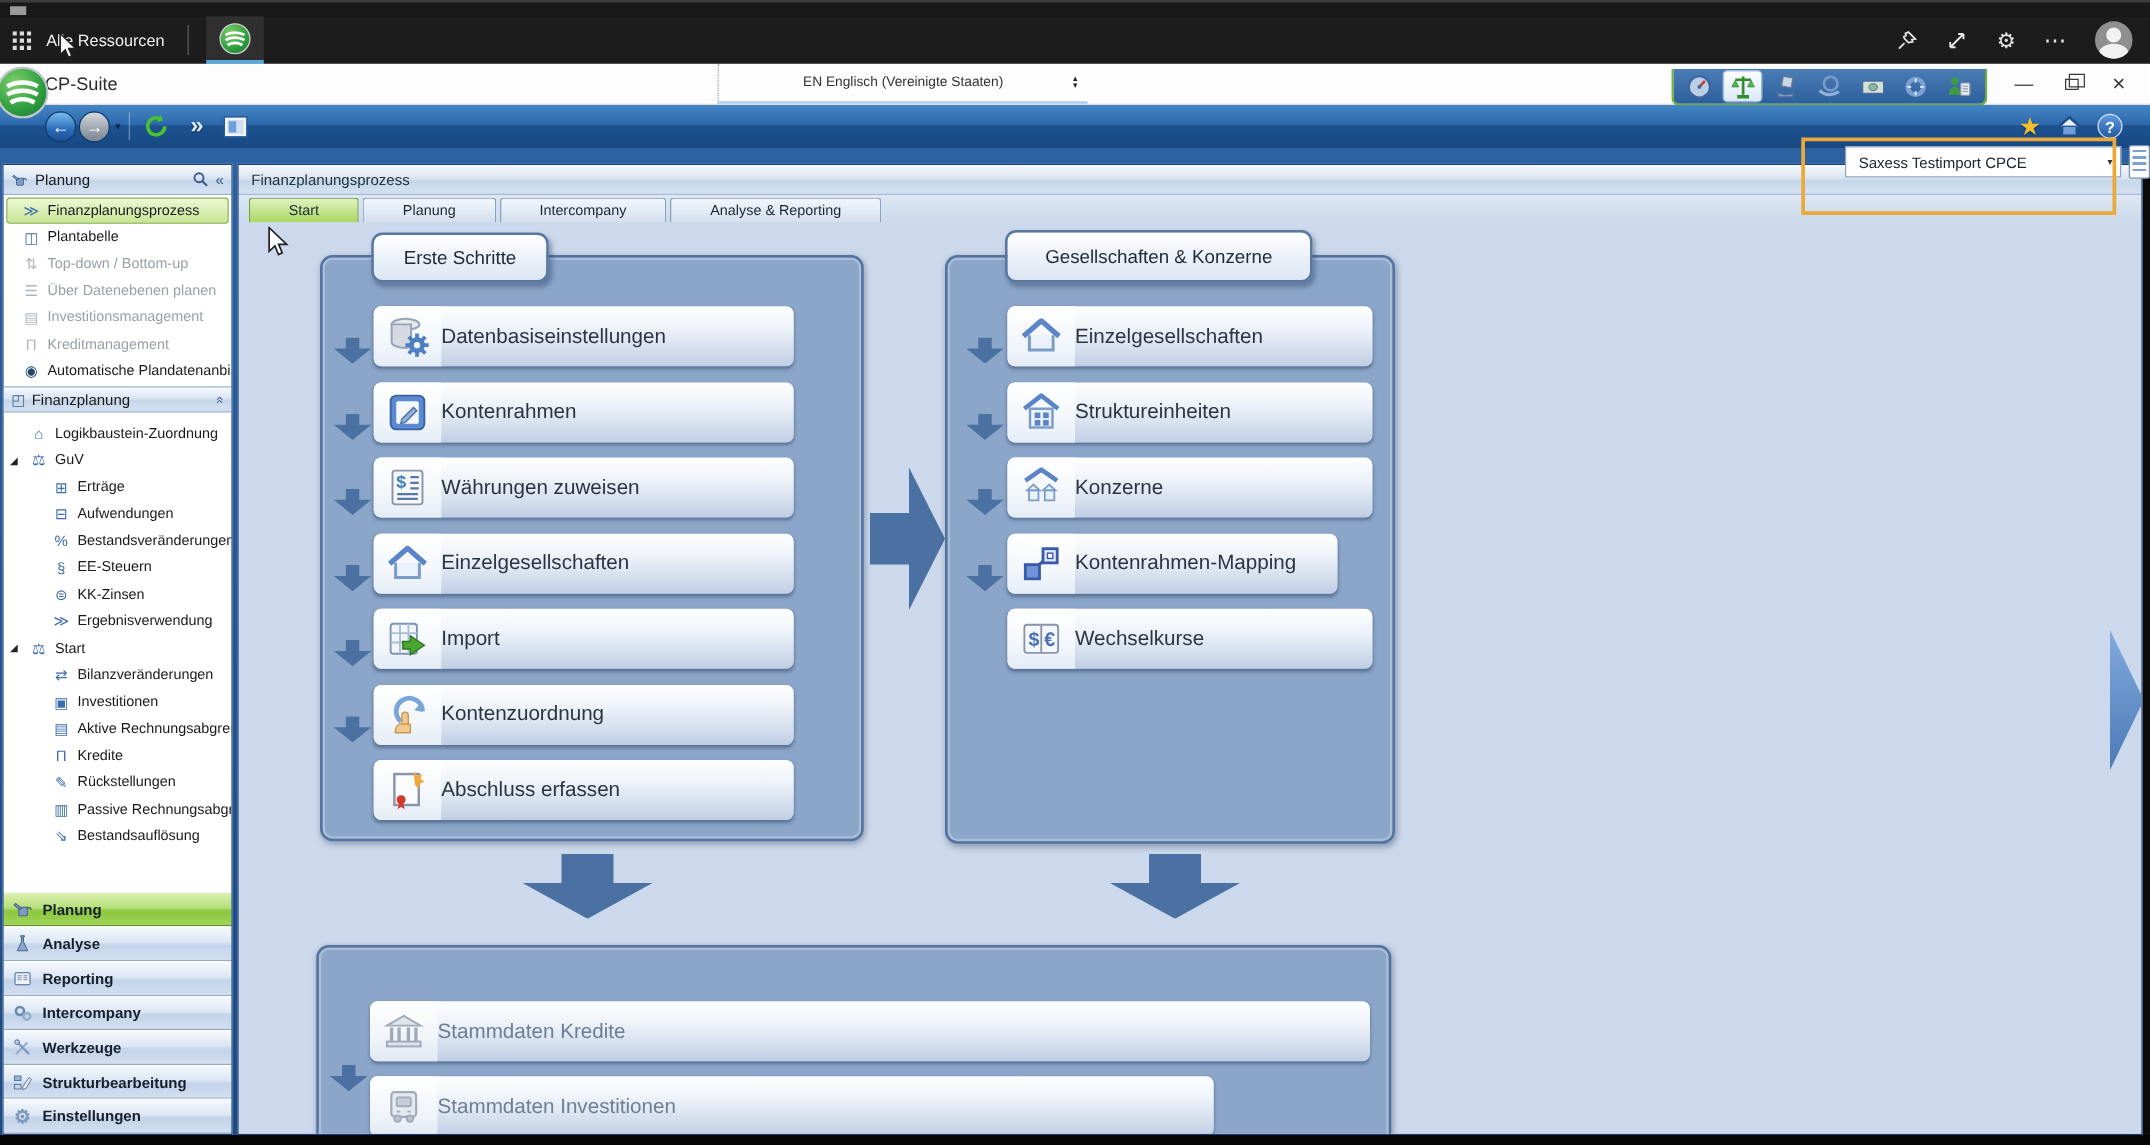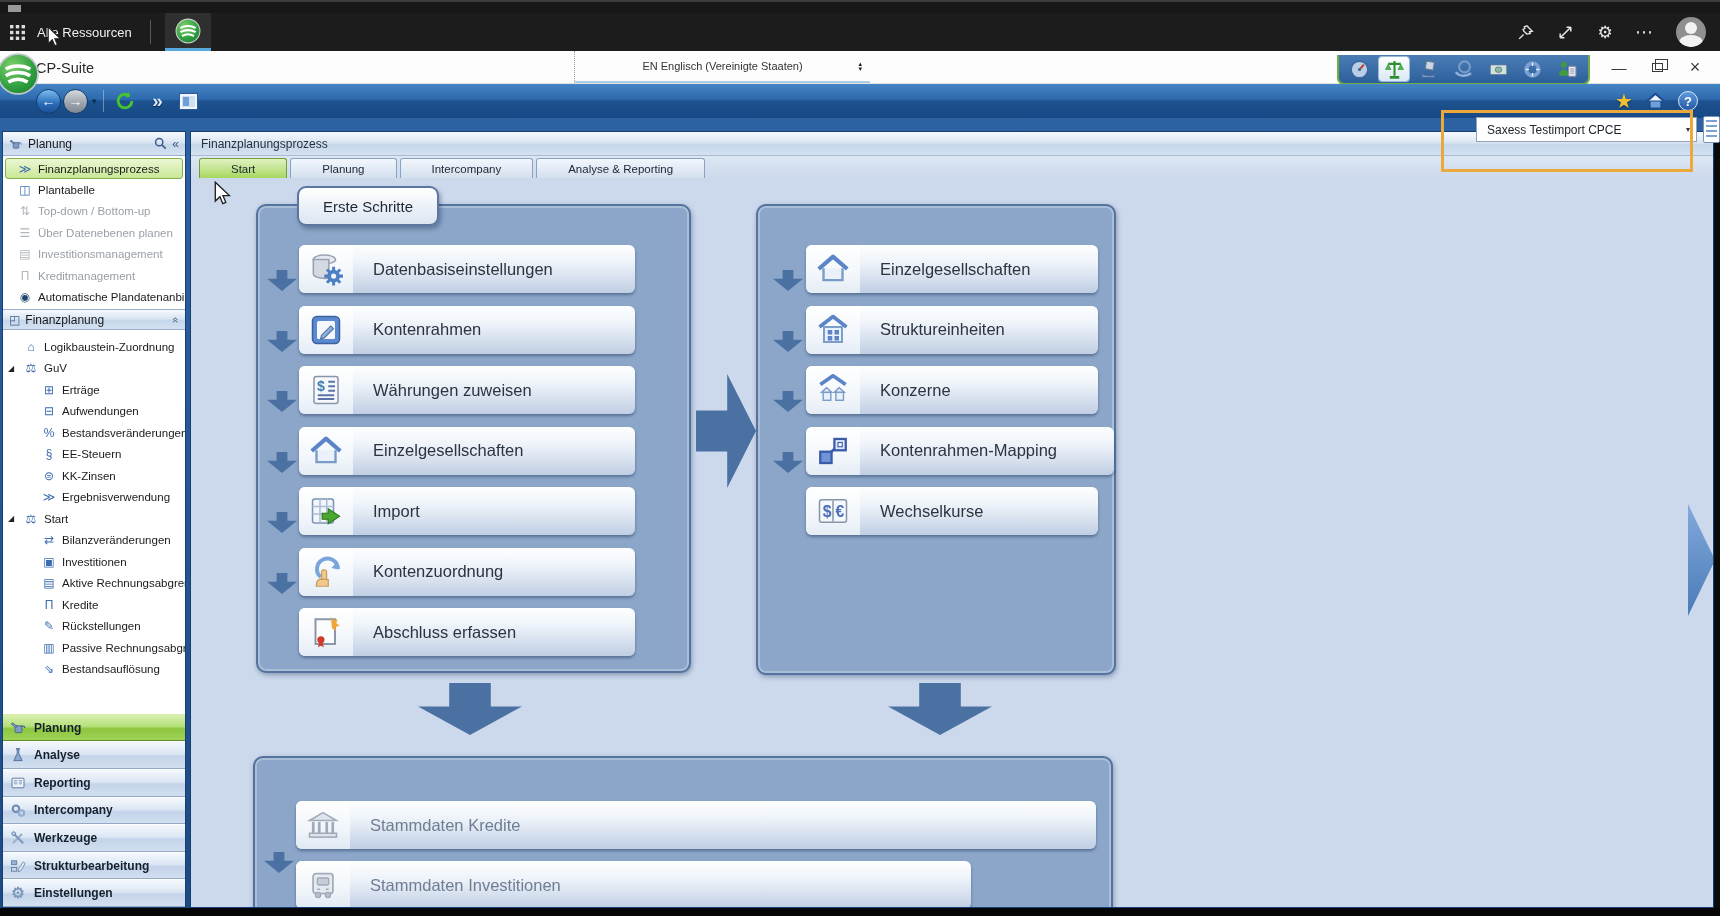--- a/index.html
+++ b/index.html
@@ -84,21 +84,21 @@
   #main-head{height:24px;display:flex;align-items:center;padding-left:10px;font-size:12px;color:#26303c;border-bottom:1px solid #a8bcd4}
   #tabrow{height:22px;display:flex;align-items:flex-end;gap:3px;padding-left:8px;background:linear-gradient(#dde7f3,#ccd9ec)}
   .tab{height:20px;display:flex;align-items:center;padding:0 31px;font-size:11.5px;color:#1c2630;background:linear-gradient(#f2f7fc,#d3dfee);border:1px solid #8aa2c2;border-bottom:none;border-radius:3px 3px 0 0}
   .tab.active{background:linear-gradient(#e0f2c2,#a7d75f);border-color:#72a038}
   #content{flex:1;position:relative;background:#ccd9ec;overflow:hidden}
 
   .flowbox{position:absolute;background:#8ba6c8;border:2px solid #54749f;border-radius:10px;box-shadow:1px 2px 5px rgba(15,35,75,.35), inset 0 0 0 2px rgba(255,255,255,.28)}
   .bubble{position:absolute;display:flex;align-items:center;justify-content:center;background:linear-gradient(#ffffff,#eaf0f8 55%,#dce6f2);border:2px solid #5a779f;border-radius:9px;box-shadow:2px 3px 4px rgba(15,35,75,.35);font-size:15px;color:#1f2833;z-index:5}
   .fbtn{position:absolute;height:48px;display:flex;align-items:center;border-radius:6px;background:linear-gradient(#fdfefe,#eff4fa 35%,#d6e0ee 70%,#c0cee4);box-shadow:0 2px 3px rgba(15,35,75,.4)}
   .fic{width:54px;height:48px;display:flex;align-items:center;justify-content:center;background:linear-gradient(#ffffff,#f3f7fb 60%,#e4ecf5);border-radius:6px 0 0 6px;flex:none}
-  .flbl{padding-left:20px;font-size:16.5px;color:#2c3440}
+  .flbl{padding-left:0;font-size:16.5px;color:#2c3440}
   .fbtn.disabled .flbl{color:#6e7e93}
   .fbtn.disabled .fic{opacity:.9}
   .sarr{position:absolute;width:30px;height:21px;background:#4b71a3;clip-path:polygon(32% 0,68% 0,68% 42%,100% 42%,50% 100%,0 42%,32% 42%)}
   .bdarr{position:absolute;width:104px;height:52px;background:#4b71a3;clip-path:polygon(30% 0,70% 0,70% 45%,100% 45%,50% 100%,0 45%,30% 45%)}
   .brarr{position:absolute;width:60px;height:114px;background:#4b71a3;clip-path:polygon(0 32%,52% 32%,52% 0,100% 50%,52% 100%,52% 68%,0 68%)}
   .pager{position:absolute;width:27px;height:112px;background:linear-gradient(180deg,#82aadd,#4a7ab6);clip-path:polygon(0 0,100% 50%,0 100%)}
 
   
   #dataset{left:1476px;top:117px;width:221px;height:25px;background:#fff;border:1px solid #8fa3bd;display:flex;align-items:center;padding:0 6px 0 10px;font-size:12px;color:#20262e;z-index:40}
   #dataset .caret{margin-left:auto;font-size:8px;color:#333}
@@ -553,20 +553,23 @@
               <rect x="9" y="10.5" width="3.4" height="8" rx="1.6" fill="#f2c98e" stroke="#c89a5a" stroke-width="0.8"></rect>
               <path d="M5.5 21.5c0-3 1.3-4.8 3.2-4.8l4.8.4v4.4z" fill="#f2c98e" stroke="#c89a5a" stroke-width="0.8"></path>
             </svg>
           </span>
         <span class="flbl">Kontenzuordnung</span>
       </div>
 
       <div class="brarr" style="left:505px;top:196px"></div>
 
       <div class="flowbox" style="left:565px;top:26px;width:360px;height:471px"></div>
+      <div class="bubble" style="left:613px;top:6px;width:246px;height:42px">
+          <span>Gesellschaften &amp; Konzerne</span>
+        </div>
       <div class="sarr" style="left:582px;top:92px"></div>
       <div class="sarr" style="left:582px;top:153px"></div>
       <div class="sarr" style="left:582px;top:213px"></div>
       <div class="sarr" style="left:582px;top:274px"></div>
 
       <div class="fbtn" style="left:615px;top:67px;width:292px">
         <span class="fic">
             <svg width="38" height="38" viewBox="0 0 24 24">
               <path d="M3 12L12 4.2 21 12" fill="none" stroke="#5b85c8" stroke-width="2.6" stroke-linejoin="round"></path>
               <path d="M6 11.5v7.5h12v-7.5" fill="#eaf1fa" stroke="#7a9cc8" stroke-width="1.5"></path>
@@ -594,21 +597,21 @@
               <g fill="#5b85c8">
                 <rect x="8.5" y="12" width="3" height="3"></rect>
                 <rect x="13" y="12" width="3" height="3"></rect>
                 <rect x="8.5" y="16" width="3" height="3"></rect>
                 <rect x="13" y="16" width="3" height="3"></rect>
               </g>
             </svg>
           </span>
         <span class="flbl">Struktureinheiten</span>
       </div>
-      <div class="fbtn" style="left:615px;top:248.5px;width:308px">
+      <div class="fbtn" style="left:615px;top:248.5px;width:264px">
         <span class="fic">
             <svg width="34" height="34" viewBox="0 0 24 24">
               <path d="M8 15L16 8" stroke="#3a5ca8" stroke-width="1.8"></path>
               <rect x="3" y="12.5" width="8" height="8" fill="#6f94d8" stroke="#3a5ca8" stroke-width="1.6"></rect>
               <rect x="13" y="3.5" width="8" height="8" fill="#dfe9fa" stroke="#3a5ca8" stroke-width="1.6"></rect>
               <rect x="15.5" y="6" width="3" height="3" fill="#fff" stroke="#3a5ca8" stroke-width="0.8"></rect>
             </svg>
           </span>
         <span class="flbl">Kontenrahmen-Mapping</span>
       </div>

